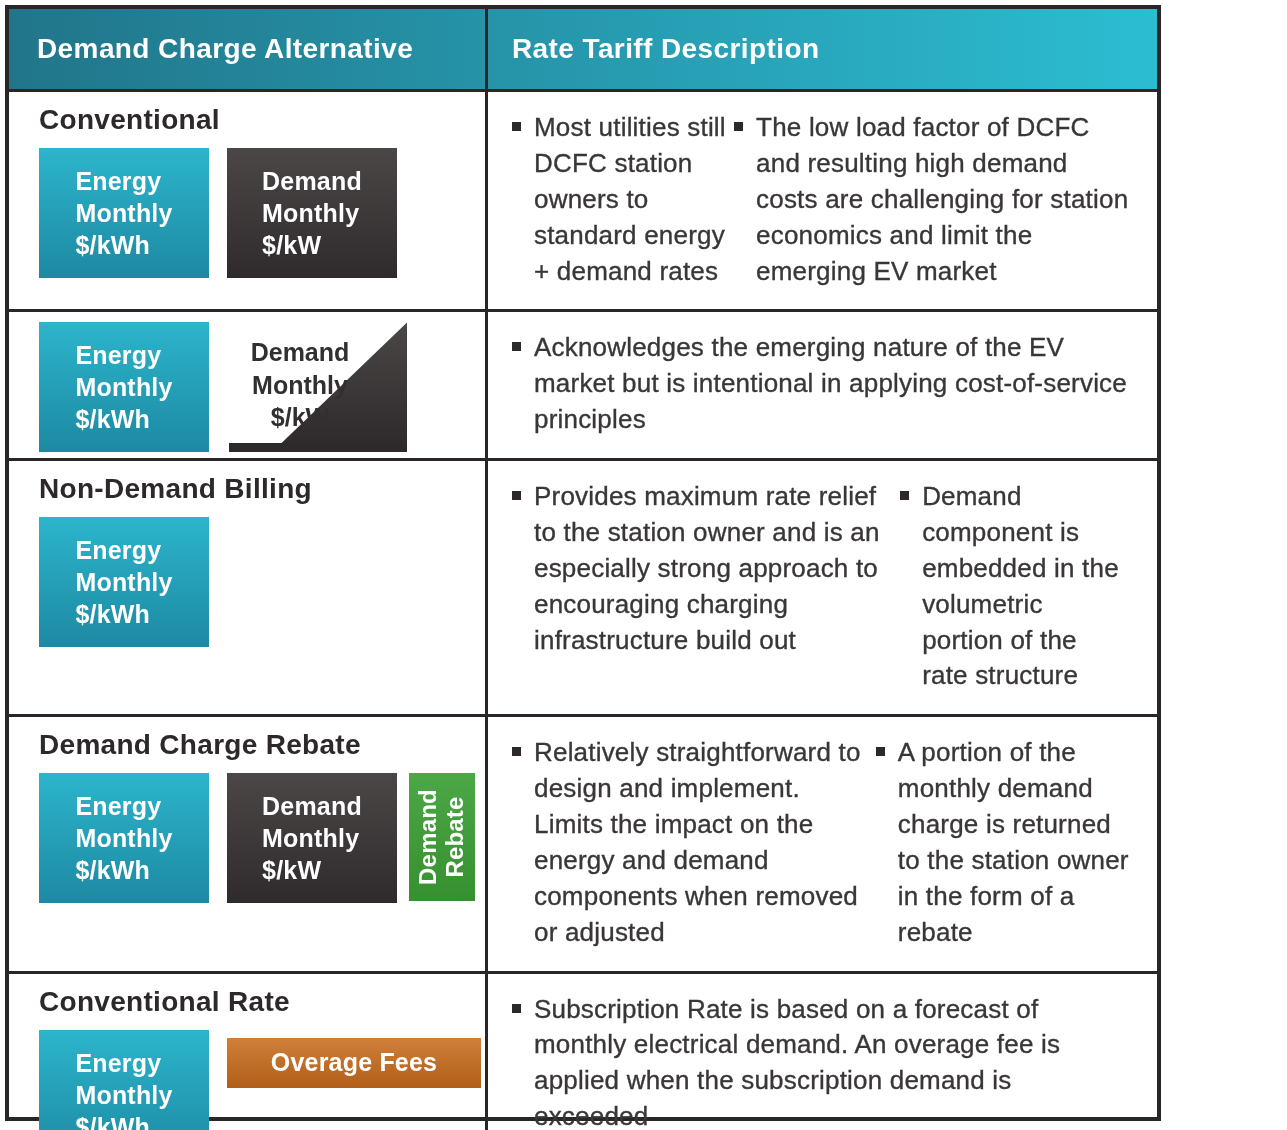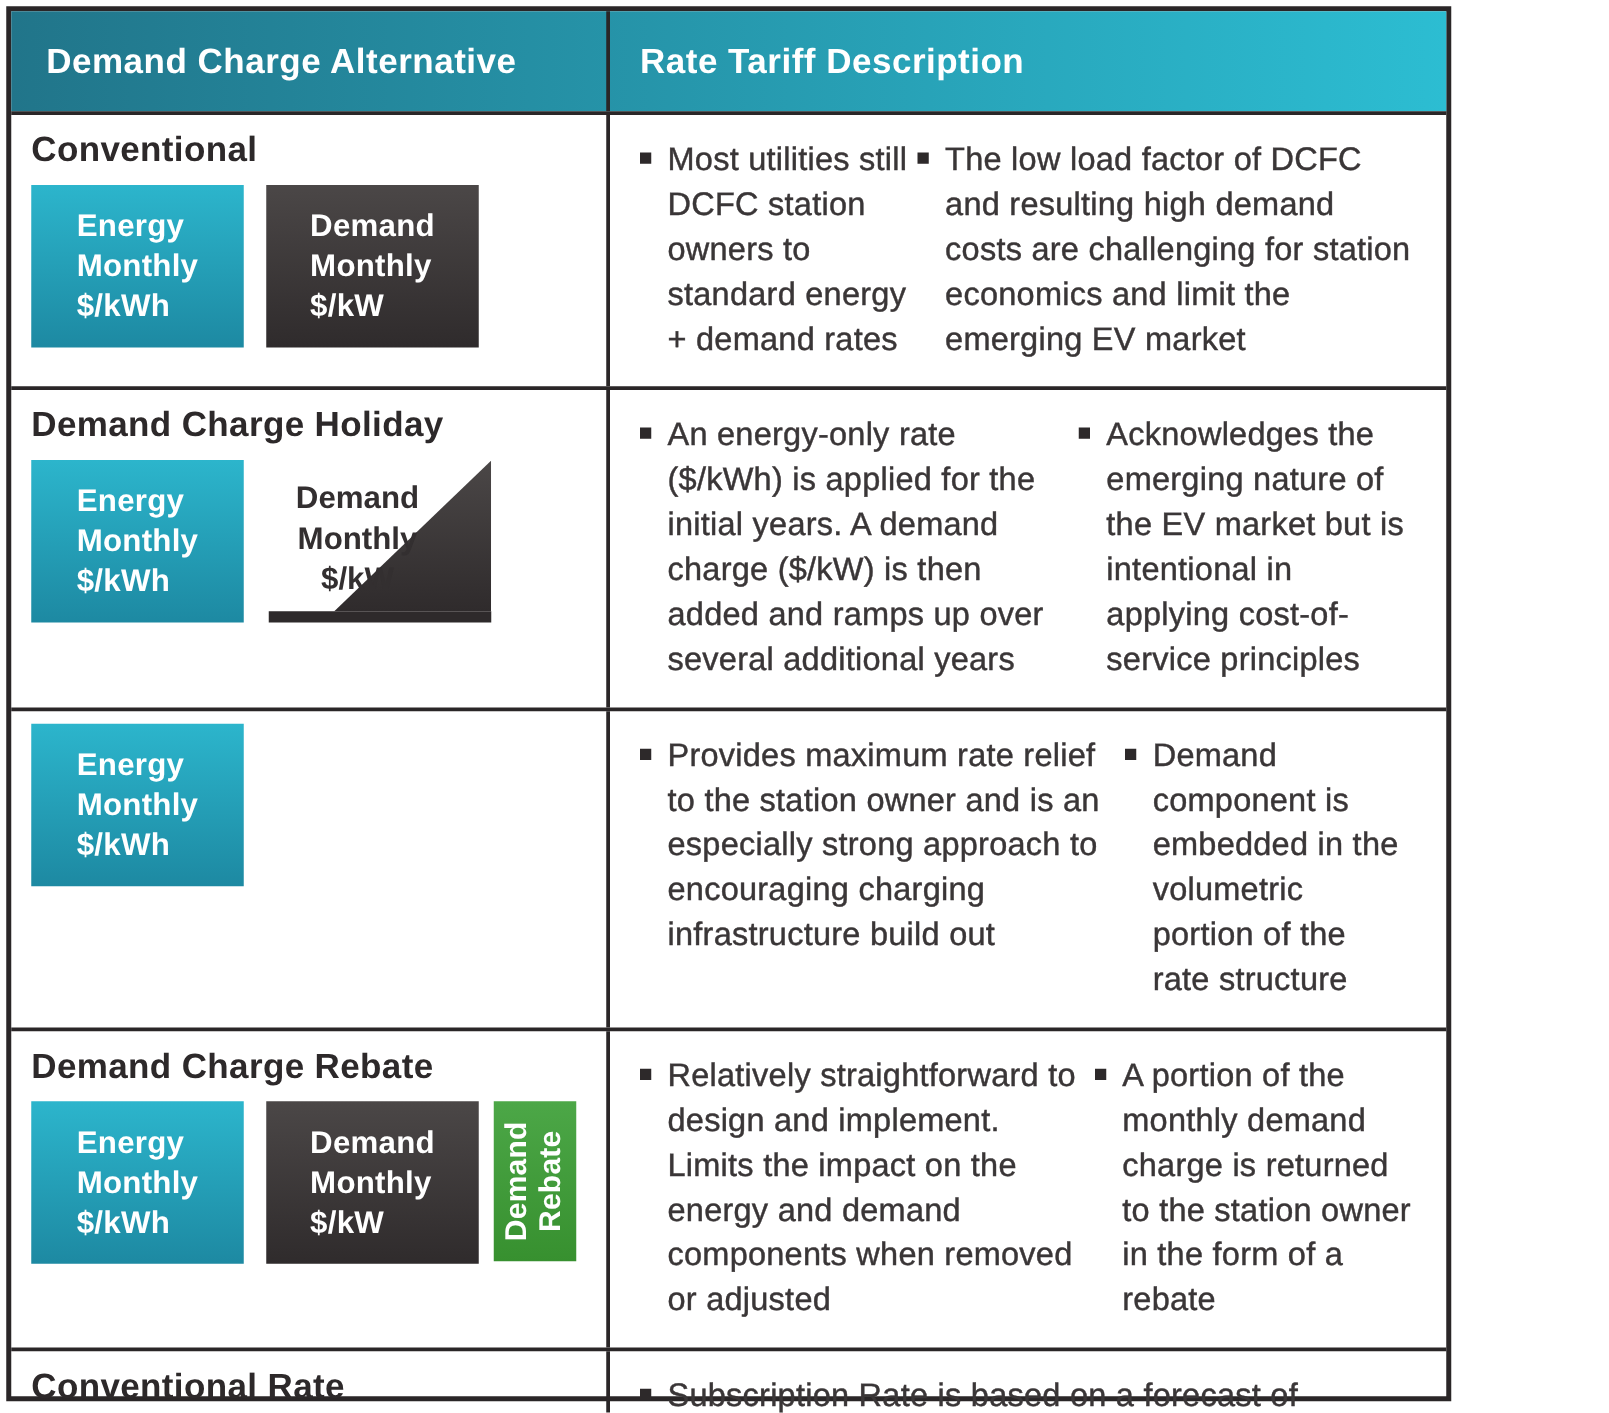--- a/index.html
+++ b/index.html
@@ -18,21 +18,21 @@
   }
   .hcell {
     display:flex; align-items:center; padding:0 0 0 28px; box-sizing:border-box;
     color:#ffffff; font-weight:bold; font-size:28px; letter-spacing:0.4px;
   }
   .hcell.left  { width:479px; border-right:3px solid #2a2627; }
   .hcell.right { flex:1; padding-left:24px;border-radius:32px; }
 
   
   .body-row { flex:1; display:flex; border-top:3px solid #2a2627; }
-  .cell-left  { width:479px; flex:none; border-right:3px solid #2a2627; box-sizing:border-box; padding:10px 8px 0 16px; }
+  .cell-left  { width:479px; flex:none; border-right:3px solid #2a2627; box-sizing:border-box; padding:10px 8px 0 30px; }
   .cell-right { flex:1; box-sizing:border-box; padding:18px 28px 0 24px; }
 
   .row-title { font-size:28px; font-weight:bold; color:#2d292a; letter-spacing:0.3px; margin:2px 0 12px 0; }
 
   .graphics { display:flex; align-items:flex-start; gap:18px; }
 
   .gbox {
     width:170px; height:130px; flex:none;
     display:flex; align-items:center; justify-content:center; text-align:left;
     color:#ffffff; font-weight:bold; font-size:25px; line-height:1.28;
@@ -114,50 +114,46 @@
         <div class="bullet">
           <div class="marker"></div>
           <div class="txt">The low load factor of DCFC and resulting high demand costs are challenging for station economics and limit the emerging EV market</div>
         </div>
       </div>
     </div>
   </div>
 
   <div class="body-row">
     <div class="cell-left">
-      <div class="row-title">Demand Charge Holiday</div>
       <div class="graphics">
         <div class="gbox teal">Energy
 Monthly
 $/kWh</div>
         <div class="ramp">
           <div class="ramp-tri"></div>
           <div class="ramp-base"></div>
           <div class="ramp-label">Demand
 Monthly
 $/kW</div>
         </div>
       </div>
     </div>
     <div class="cell-right">
       <div class="bullets">
         <div class="bullet">
           <div class="marker"></div>
-          <div class="txt">An energy-only rate ($/kWh) is applied for the initial years. A demand charge ($/kW) is then added and ramps up over several additional years</div>
-        </div>
-        <div class="bullet">
-          <div class="marker"></div>
           <div class="txt">Acknowledges the emerging nature of the EV market but is intentional in applying cost-of-service principles</div>
         </div>
       </div>
     </div>
   </div>
 
   <div class="body-row">
     <div class="cell-left">
+      <div class="row-title">Non-Demand Billing</div>
       <div class="graphics">
         <div class="gbox teal">Energy
 Monthly
 $/kWh</div>
       </div>
     </div>
     <div class="cell-right">
       <div class="bullets">
         <div class="bullet">
           <div class="marker"></div>

